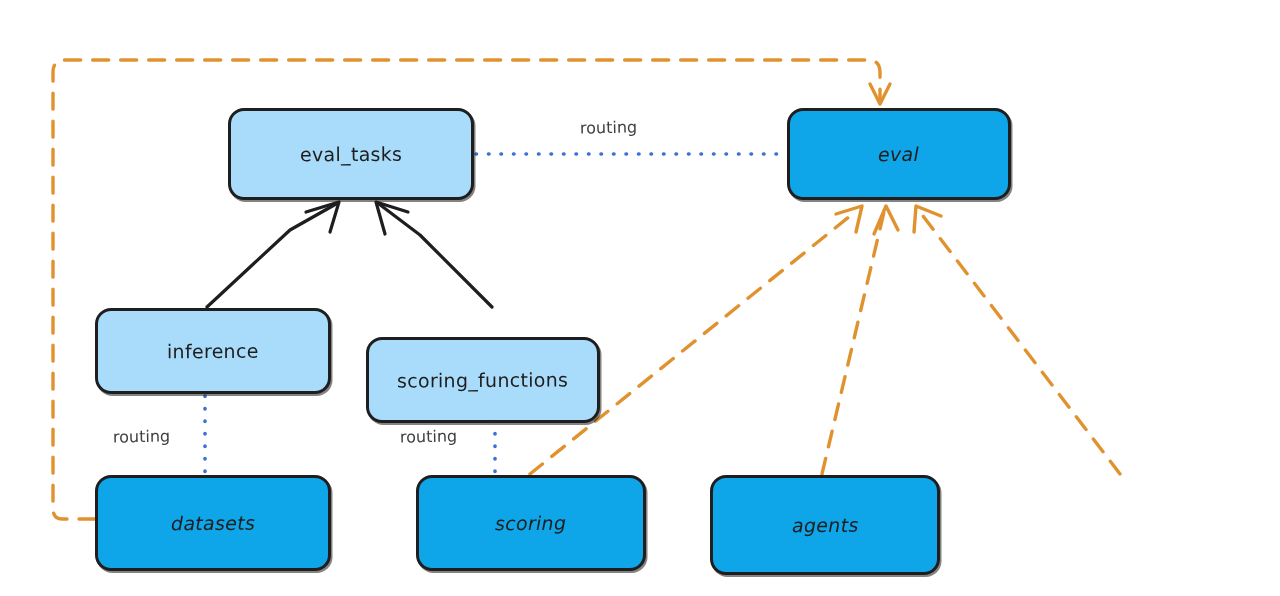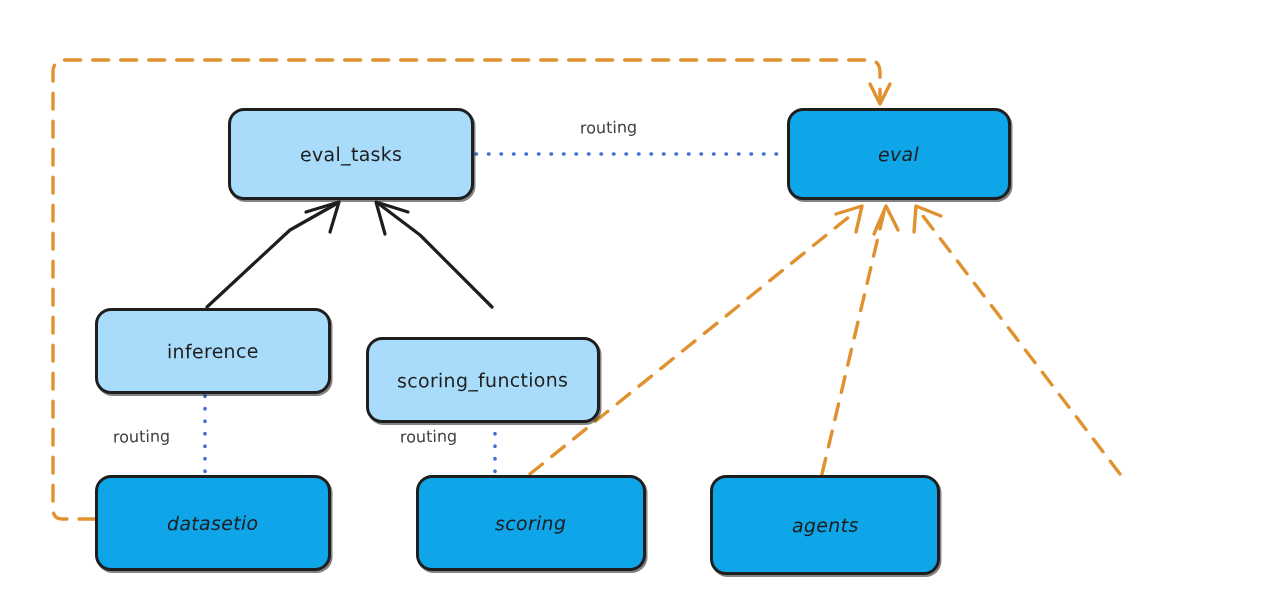--- a/index.html
+++ b/index.html
@@ -116,21 +116,21 @@
 
   <div class="node blue" style="left:95px; top:308px; width:236px; height:86px;">
     <span class="node-label">inference</span>
   </div>
 
   <div class="node blue" style="left:366px; top:308px; width:234px; height:86px;margin-top:29px;">
     <span class="node-label">scoring_functions</span>
   </div>
 
   <div class="node green" style="left:95px; top:475px; width:236px; height:96px;">
-    <span class="node-label">datasetio</span>
+    <span class="node-label">datasets</span>
   </div>
 
   <div class="node green" style="left:390px; top:475px; width:230px; height:96px;margin-left:26px;">
     <span class="node-label">scoring</span>
   </div>
 
   <div class="node green" style="left:710px; top:475px; width:230px; height:100px;">
     <span class="node-label">agents</span>
   </div>
 

